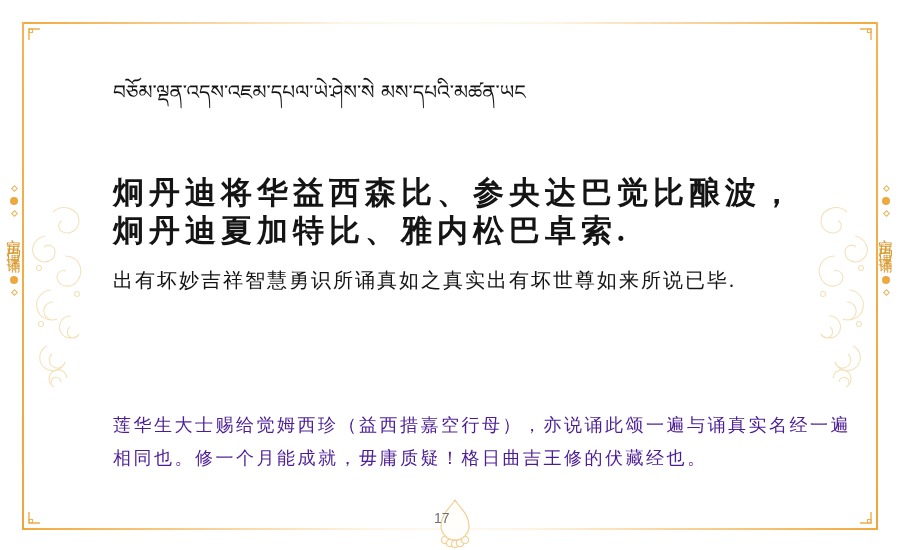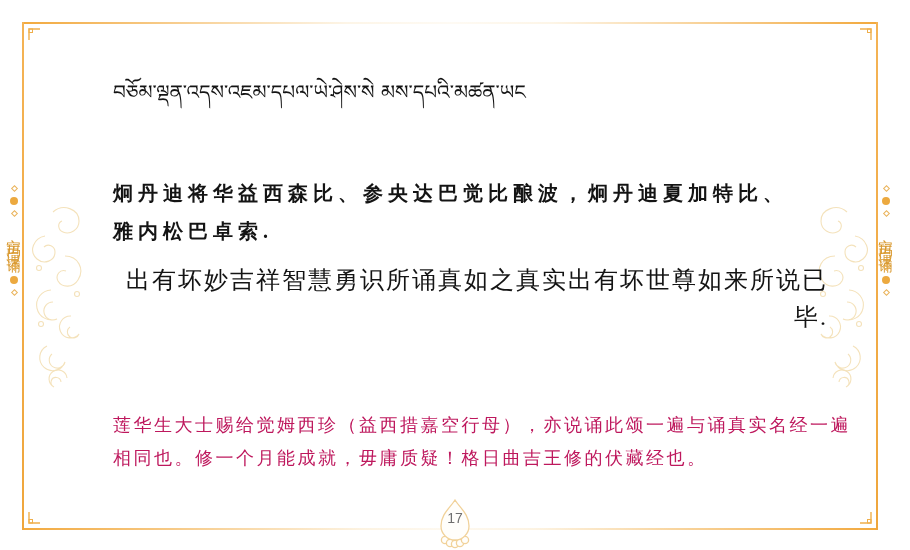--- a/index.html
+++ b/index.html
@@ -81,56 +81,54 @@
     font-size: 20px;
     line-height: 28px;
     font-family: "DejaVu Sans", sans-serif;
     white-space: nowrap;
   }
   .translit {
     position: absolute;
     left: 113px; top: 174px;
     width: 690px;
     color: #141414;
-    font-size: 20px;
+    font-size: 31px;
     font-weight: bold;
     letter-spacing: 5px;
     line-height: 38px;
   }
   .translation {
     position: absolute;
     left: 113px; top: 262px;
     width: 715px;
     color: #141414;
-    font-size: 24px;
+    font-size: 20px;
     letter-spacing: 2px;
     line-height: 37px;
-    text-align: right;
   }
   .note {
     position: absolute;
     left: 113px; top: 409px;
     width: 752px;
-    color: #be185d;
+    color: #4c1d95;
     font-size: 18px;
     letter-spacing: 2.5px;
     line-height: 33px;
   }
 
   
   .page-seal {
     position: absolute;
     left: 434px; top: 497px;
     width: 42px; height: 52px;
   }
   .page-seal svg { display: block; }
   .page-num {
     position: absolute;
     left: 0; top: 13px; width: 42px;
-    text-align: center;
     font-size: 14px;
     color: #6F6F6F;
     font-family: "Liberation Sans", "DejaVu Sans", sans-serif;
   }
 </style>
 </head>
 <body>
 
 <div class="page">
 

